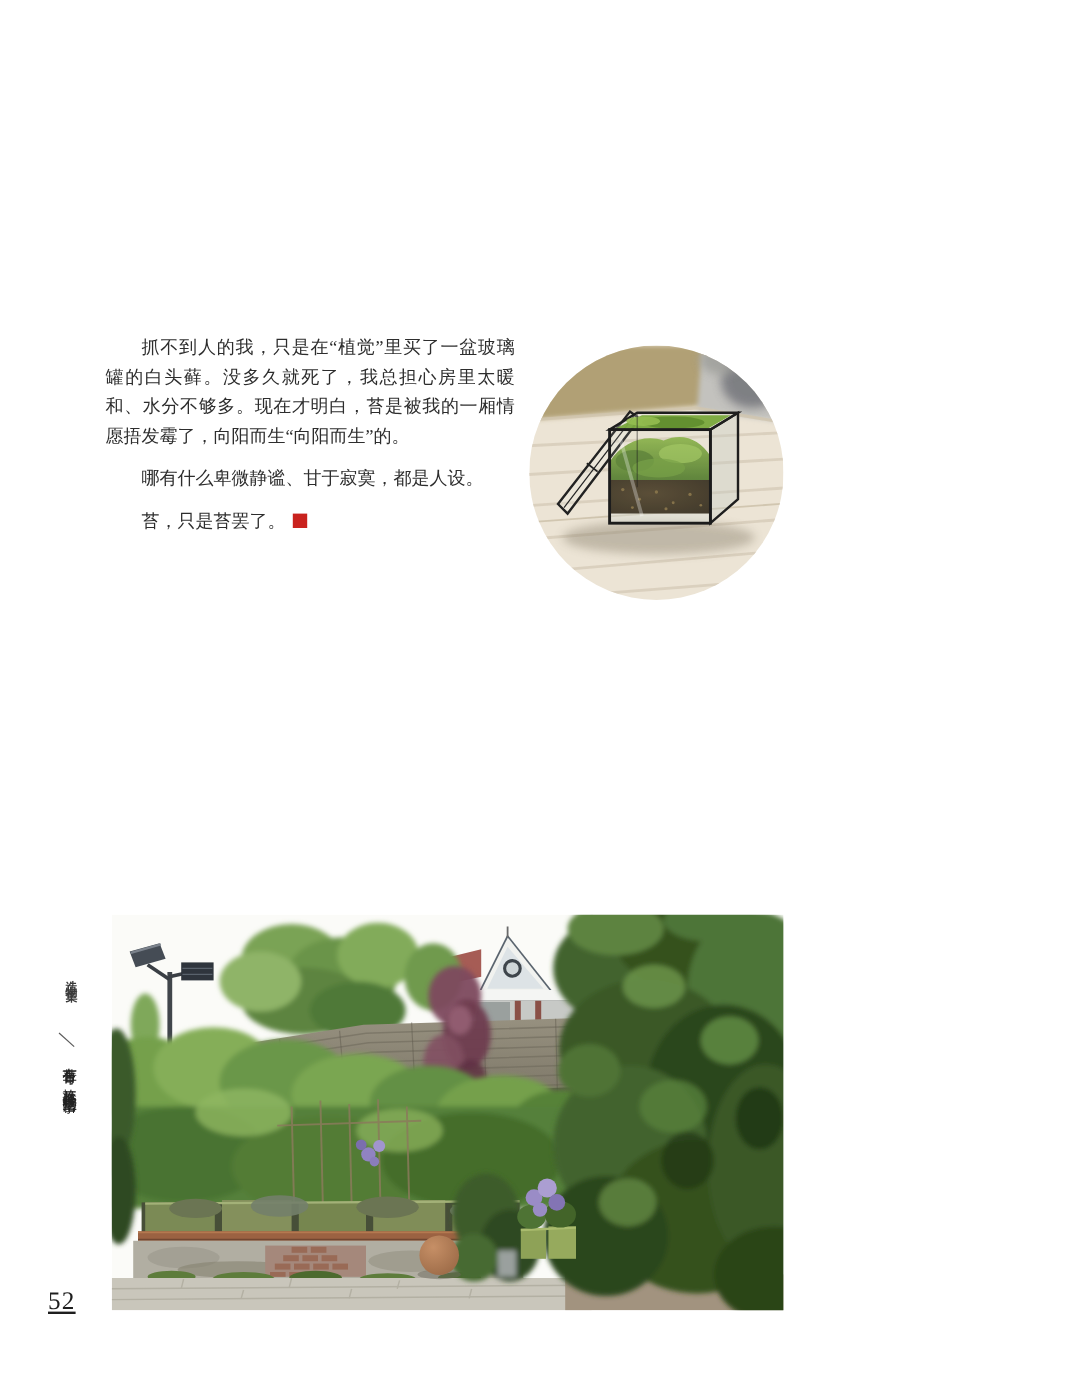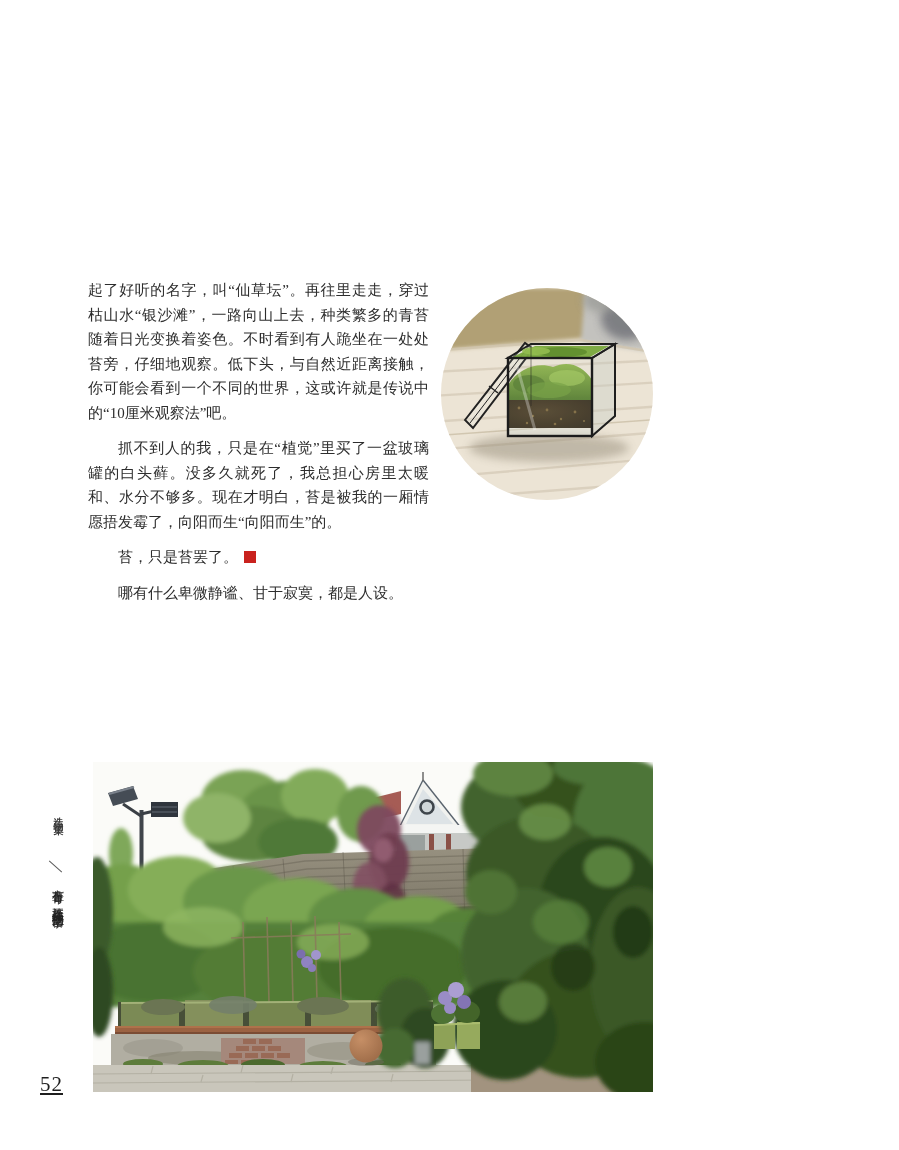--- a/index.html
+++ b/index.html
@@ -48,26 +48,25 @@
   }
   .page-number {
     position:absolute; left:40px; top:1072px;
     font-size:21px; color:#1e1e1e; letter-spacing:1px;text-decoration:underline;
   }
 </style>
 </head>
 <body>
 
 <section class="article">
-  <p>起了好听的名字，叫“仙草坛”。再往里走走，穿过枯山水“银沙滩”，一路向山上去，种类繁多的青苔随着日光变换着姿色。不时看到有人跪坐在一处处苔旁，仔细地观察。低下头，与自然近距离接触，你可能会看到一个不同的世界，这或许就是传说中的“10厘米观察法”吧。</p>
   <p class="indent">抓不到人的我，只是在“植觉”里买了一盆玻璃罐的白头藓。没多久就死了，我总担心房里太暖和、水分不够多。现在才明白，苔是被我的一厢情愿捂发霉了，向阳而生“向阳而生”的。</p>
+  <p class="indent">哪有什么卑微静谧、甘于寂寞，都是人设。</p>
   <p class="indent">
     <span>苔，只是苔罢了。</span><span class="end-mark"></span>
   </p>
-  <p class="indent">哪有什么卑微静谧、甘于寂寞，都是人设。</p>
 </section>
 
 <figure class="terrarium-fig">
   <svg width="212" height="212" viewBox="0 0 212 212" xmlns="http://www.w3.org/2000/svg">
     <defs>
       <linearGradient id="mossG" x1="0" y1="0" x2="0" y2="1">
         <stop offset="0" stop-color="#8ab244"></stop>
           <stop offset="1" stop-color="#4c7526"></stop>
       </linearGradient>
       <radialGradient id="soilG" cx="0.4" cy="0.4" r="0.9">

